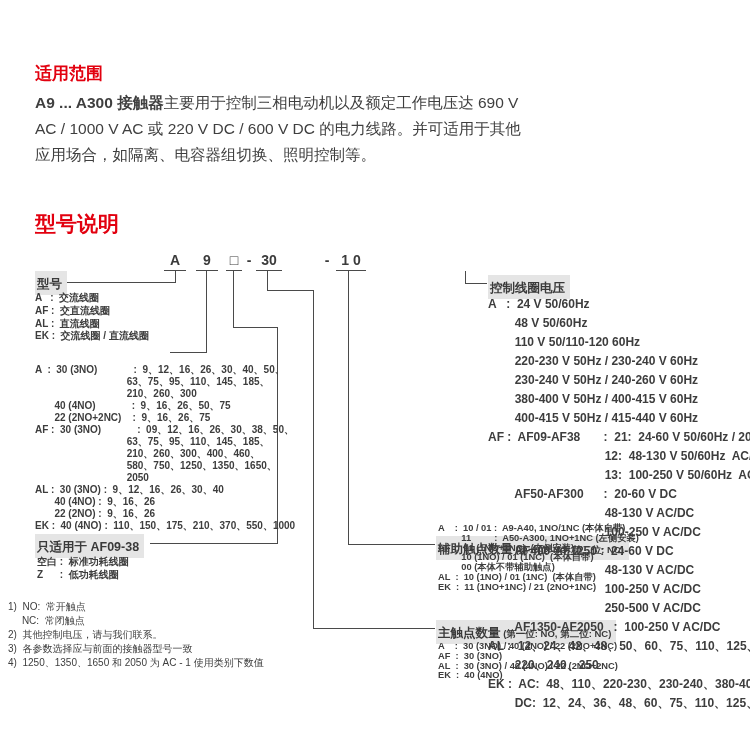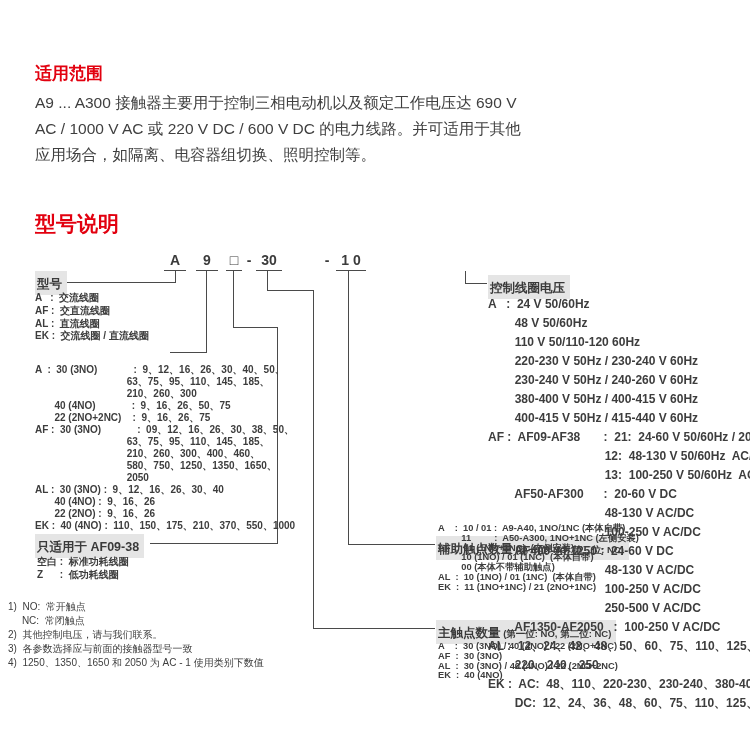--- a/index.html
+++ b/index.html
@@ -2,21 +2,21 @@
 <html><head>
 <meta charset="utf-8">
 <style>
   html,body{margin:0;padding:0;background:#ffffff;}
   .page{position:relative;width:750px;height:750px;background:#fff;overflow:hidden;
         font-family:"Liberation Sans","DejaVu Sans",sans-serif;color:#3b3b3b;}
   .red-heading{position:absolute;color:#e2000f;font-weight:bold;margin:0;}
   .h-range{left:35px;top:62px;font-size:17px;}
   .h-model{left:35px;top:210px;font-size:21px;}
   .intro{position:absolute;left:35px;top:90px;width:560px;font-size:15.5px;line-height:26px;color:#3f3f3f;margin:0;}
-  .intro b{font-weight:normal;}
+  .intro b{font-weight:bold;}
   .intro .rest{white-space:pre-line;}
   .code-part{position:absolute;top:252px;height:18px;font-size:14px;font-weight:bold;
              text-align:center;border-bottom:1.2px solid #4a4a4a;color:#3b3b3b;}
   .code-dash{position:absolute;top:252px;height:18px;font-size:14px;font-weight:bold;text-align:center;color:#3b3b3b;}
   .vln{position:absolute;width:1px;background:#4a4a4a;}
   .hln{position:absolute;height:1px;background:#4a4a4a;}
   .callout-label{position:absolute;background:#e5e5e5;color:#3a3a3a;font-weight:bold;
                  font-size:12.5px;padding:5px 5px 2px 2px;white-space:nowrap;}
   .callout-label sub{font-size:9px;}
   .label-note{font-size:9.5px;font-weight:bold;}

